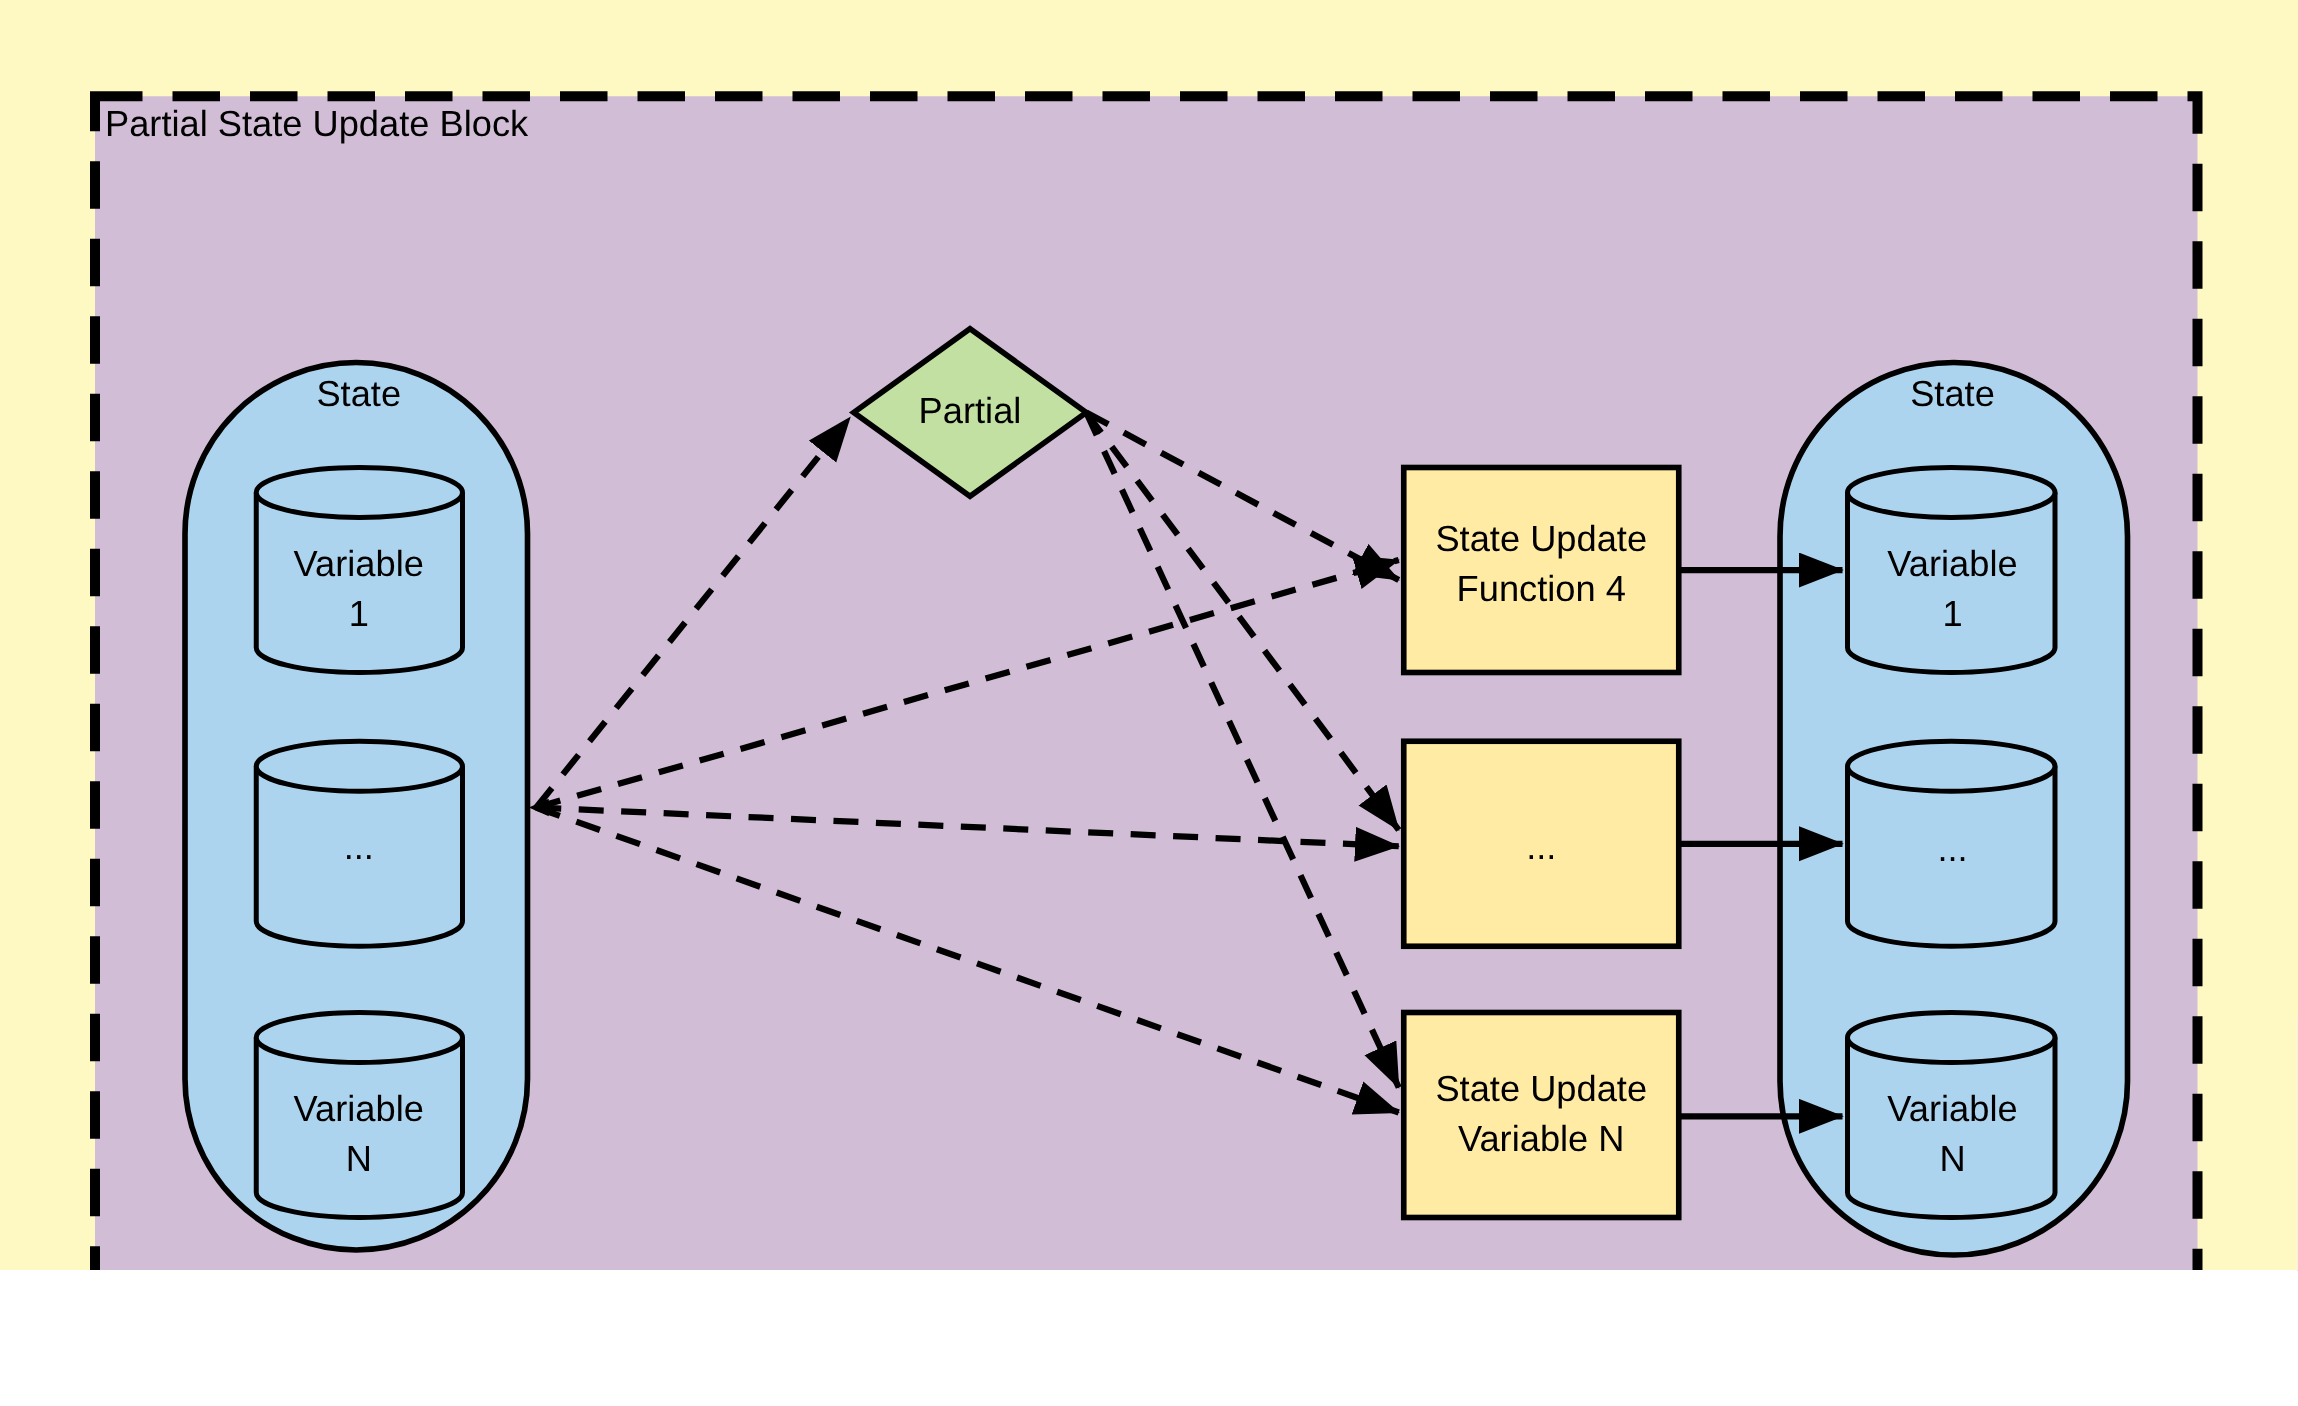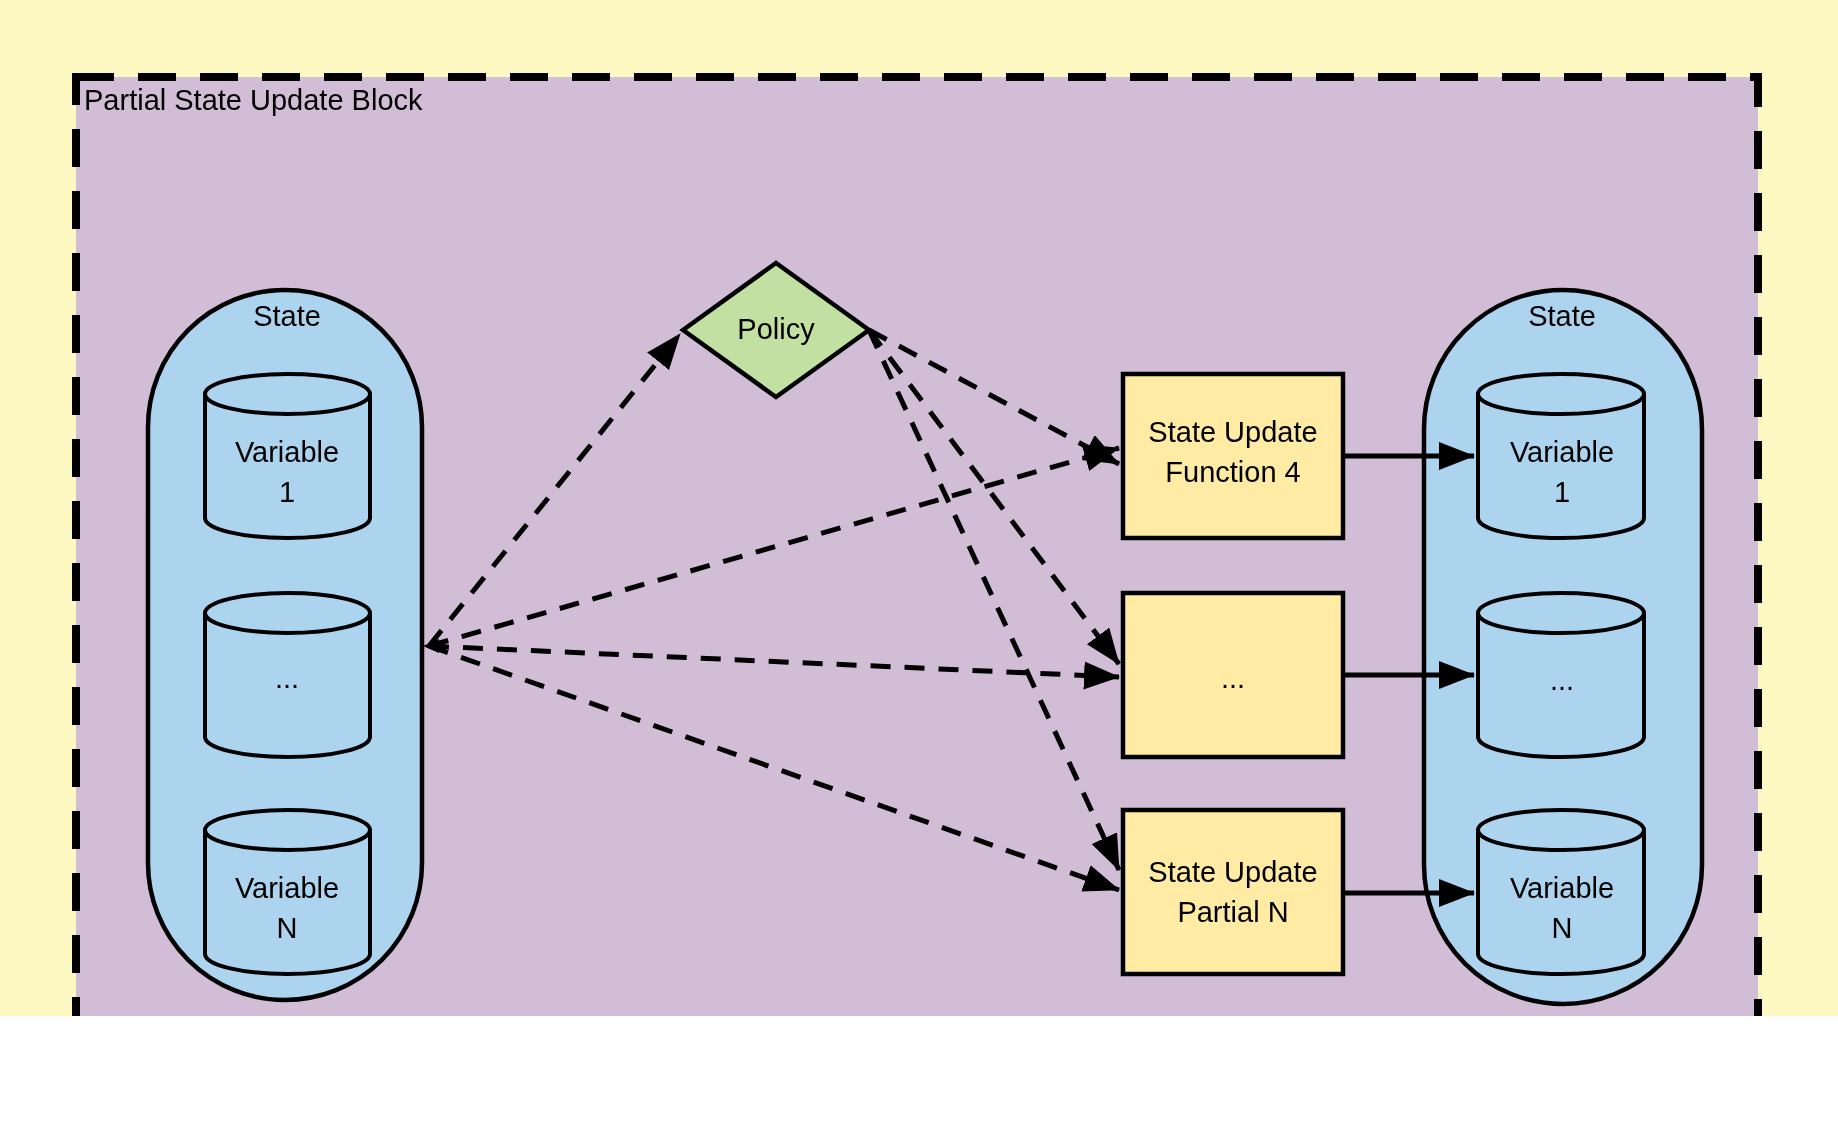--- a/index.html
+++ b/index.html
@@ -105,32 +105,32 @@
     <div>1</div>
   </div>
   <div class="lbl" style="left:287px;top:678px">
     <div>...</div>
   </div>
   <div class="lbl" style="left:287px;top:908px">
     <div>Variable</div>
     <div>N</div>
   </div>
 
-  <div class="lbl" style="left:776px;top:329px">Policy</div>
+  <div class="lbl" style="left:776px;top:329px">Partial</div>
 
   <div class="lbl" style="left:1233px;top:452px">
     <div>State Update</div>
     <div>Function 4</div>
   </div>
   <div class="lbl" style="left:1233px;top:678px">
     <div>...</div>
   </div>
   <div class="lbl" style="left:1233px;top:892px">
     <div>State Update</div>
-    <div>Partial N</div>
+    <div>Variable N</div>
   </div>
 
   <div class="lbl" style="left:1562px;top:472px">
     <div>Variable</div>
     <div>1</div>
   </div>
   <div class="lbl" style="left:1562px;top:680px">
     <div>...</div>
   </div>
   <div class="lbl" style="left:1562px;top:908px">

